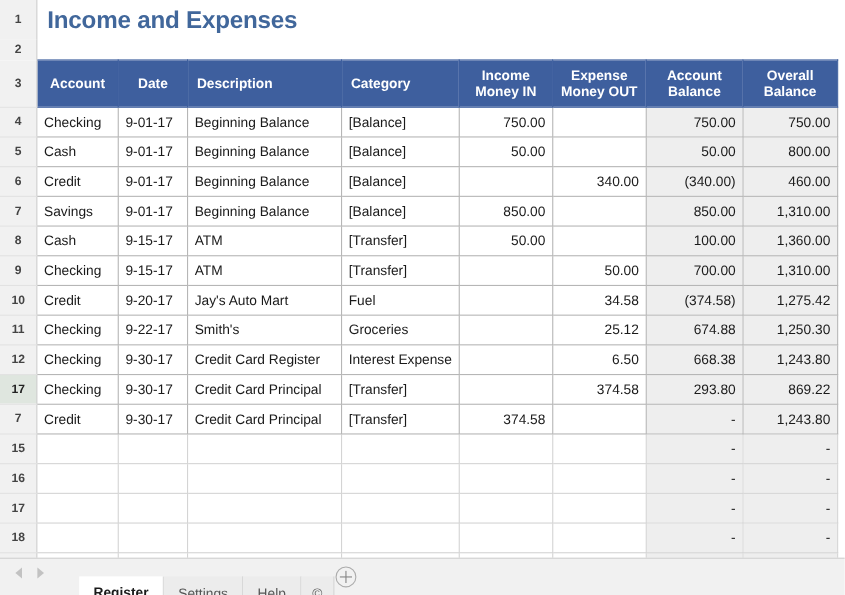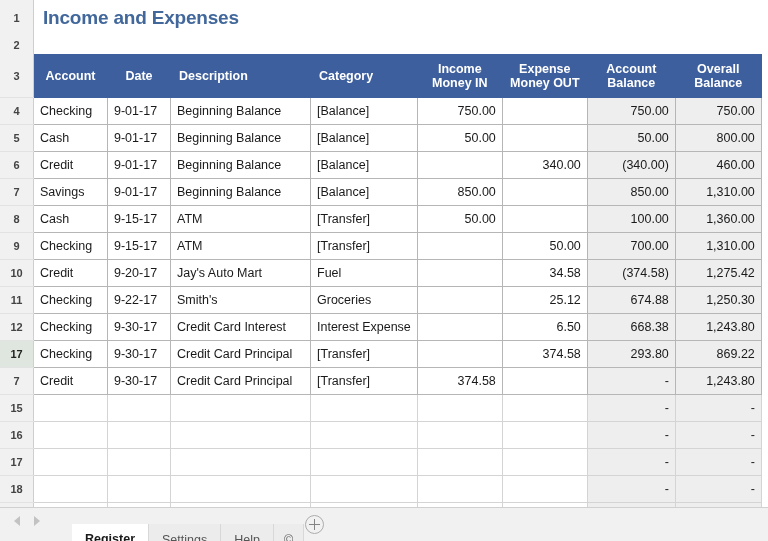--- a/index.html
+++ b/index.html
@@ -53,21 +53,21 @@
   td.bal{background:#eeeeee;}
   td.bal.blank{background:#eeeeee;border:1px solid #d4d4d4;}
   .neg{color:#ff0000;}
 
   
   .titlecell{
     border:none;background:#ffffff;height:34px;
     padding-left:9px;
   }
   .title{
-    font-size:19px;font-weight:bold;color:#41679b;
+    font-size:22px;font-weight:bold;color:#41679b;
     letter-spacing:-0.2px;
     text-align:center;
   }
   .spacer td{border:none;background:#ffffff;height:16px;}
 
   
   td.hdr{
     background:#3e5f9e;
     color:#ffffff;
     font-size:12.5px;
@@ -263,21 +263,21 @@
             <td class="c lft">Groceries</td>
             <td class="c rgt"></td>
             <td class="c rgt">25.12</td>
             <td class="c rgt bal">674.88</td>
             <td class="c rgt bal">1,250.30</td>
           </tr>
           <tr>
             <td class="rowhdr">12</td>
             <td class="c ctr">Checking</td>
             <td class="c ctr">9-30-17</td>
-            <td class="c lft">Credit Card Interest</td>
+            <td class="c lft">Credit Card Register</td>
             <td class="c lft small">Interest Expense</td>
             <td class="c rgt"></td>
             <td class="c rgt">6.50</td>
             <td class="c rgt bal">668.38</td>
             <td class="c rgt bal">1,243.80</td>
           </tr>
           <tr>
             <td class="rowhdr sel">17</td>
             <td class="c ctr">Checking</td>
             <td class="c ctr">9-30-17</td>

